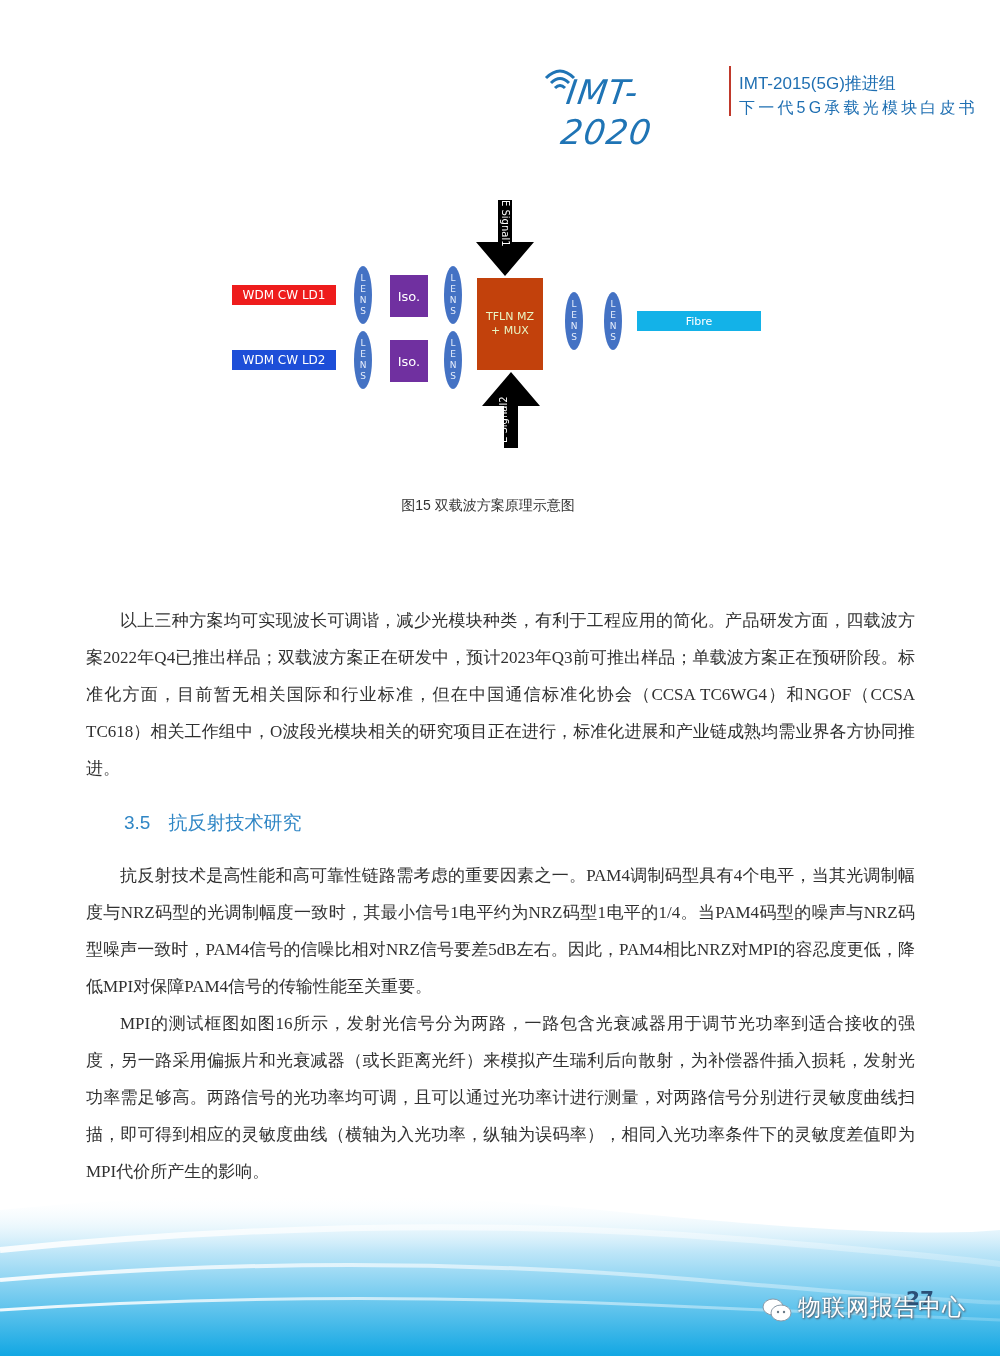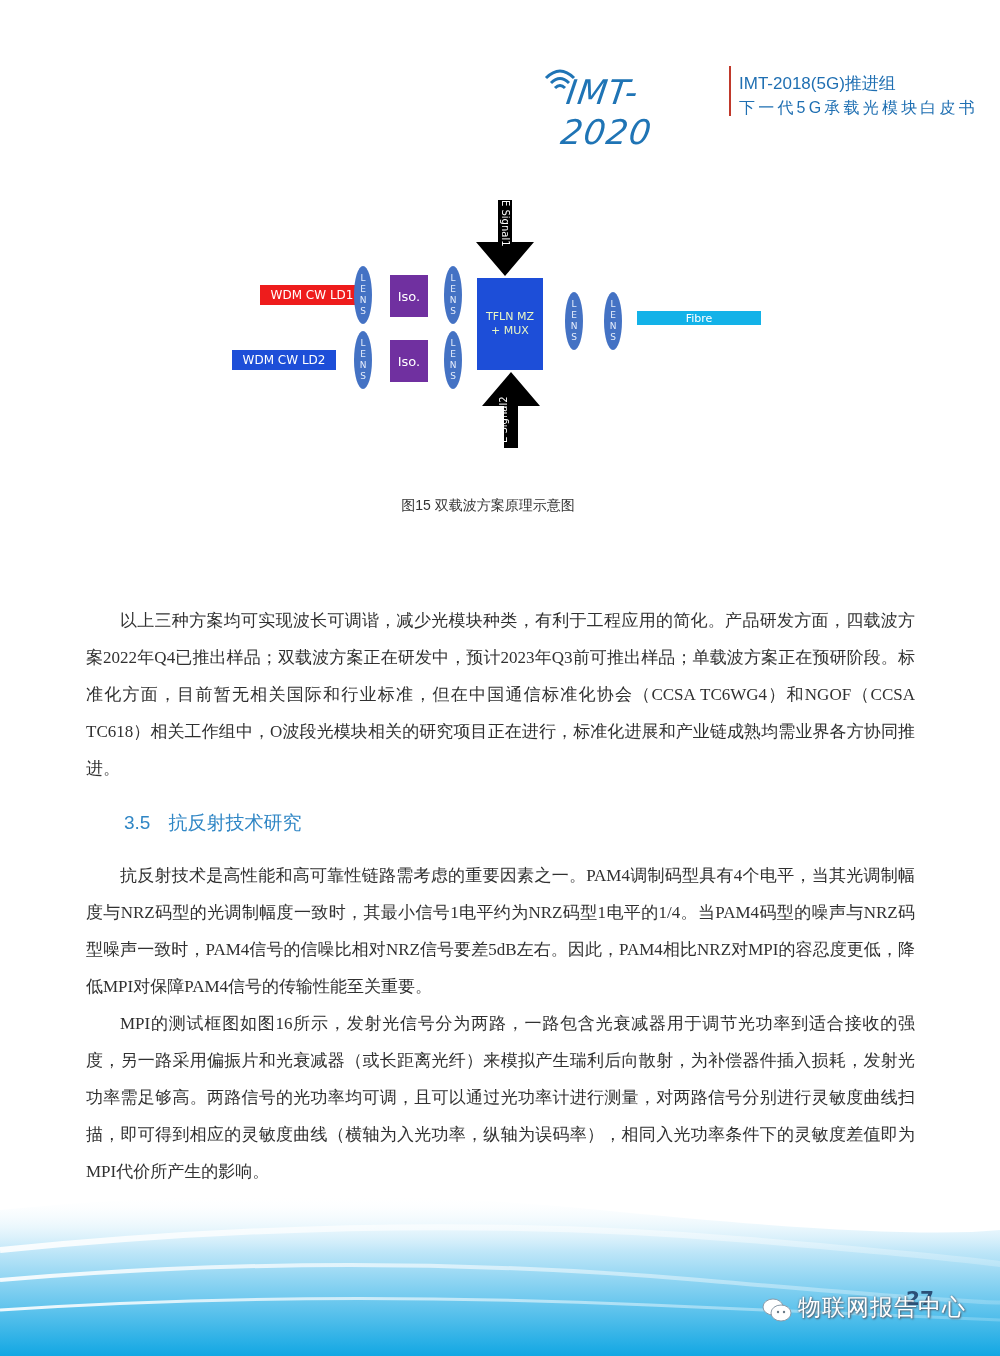--- a/index.html
+++ b/index.html
@@ -28,30 +28,30 @@
     position: absolute; left: 739px; top: 98px;
     font-family: "Liberation Sans", "DejaVu Sans", sans-serif;
     font-size: 16px; letter-spacing: 3.2px; color: #1f6fb2;
   }
   
   .diag { position: absolute; left: 0; top: 0; }
   .box {
     position: absolute; display: flex; align-items: center; justify-content: center;
     font-family: "DejaVu Sans", sans-serif; color: #ffffff; font-size: 12px;
   }
-  .ld1 { left: 232px; top: 285px; width: 104px; height: 20px; background: #ee1c1c; margin-left: 28px; }
+  .ld1 { left: 232px; top: 285px; width: 104px; height: 20px; background: #ee1c1c; }
   .ld2 { left: 232px; top: 350px; width: 104px; height: 20px; background: #1d4ed8; }
   .iso { width: 38px; height: 42px; background: #7030a0; font-size: 13px; }
   .iso1 { left: 390px; top: 275px; }
   .iso2 { left: 390px; top: 340px; }
   .tfln {
-    left: 477px; top: 278px; width: 66px; height: 92px; background: #1d4ed8;
+    left: 477px; top: 278px; width: 66px; height: 92px; background: #c2410c;
     color: #e9f6c4; font-size: 11px; text-align: center; line-height: 14px; flex-direction: column;
   }
-  .fibre { left: 637px; top: 311px; width: 124px; height: 14px; background: #13b2e8; font-size: 11px; }
+  .fibre { left: 637px; top: 311px; width: 124px; height: 20px; background: #13b2e8; font-size: 11px; }
   .lens {
     position: absolute; width: 18px; height: 58px; border-radius: 50%;
     background: #4472c4; color: #e6eefc;
     font-family: "DejaVu Sans", sans-serif; font-size: 9px; line-height: 11px;
     display: flex; flex-direction: column; align-items: center; justify-content: center;
   }
   .arrow { position: absolute; width: 58px; height: 76px; }
   .arrow-label {
     position: absolute; font-family: "DejaVu Sans", sans-serif; font-size: 10px; color: #ffffff;
     white-space: nowrap;
@@ -95,21 +95,21 @@
 
 <div class="logo">
   <svg width="40" height="40">
     <path d="M4 14 Q18 0 32 14" stroke="#1f74b5" stroke-width="3" fill="none"></path>
     <path d="M9 19 Q18 10 27 19" stroke="#1f74b5" stroke-width="3" fill="none"></path>
     <path d="M13 24 Q18 19 23 24" stroke="#1f74b5" stroke-width="3" fill="none"></path>
   </svg>
   <span class="logo-text">IMT-2020</span>
 </div>
 <div class="header-divider"></div>
-<div class="header-title">IMT-2018(5G)推进组</div>
+<div class="header-title">IMT-2015(5G)推进组</div>
 <div class="header-sub">下一代5G承载光模块白皮书</div>
 
 <div class="diag">
   <div class="box ld1">WDM CW LD1</div>
   <div class="box ld2">WDM CW LD2</div>
 
   <div class="lens" style="left:354px;top:266px;">
     <span>L</span>
       <span>E</span>
       <span>N</span>

